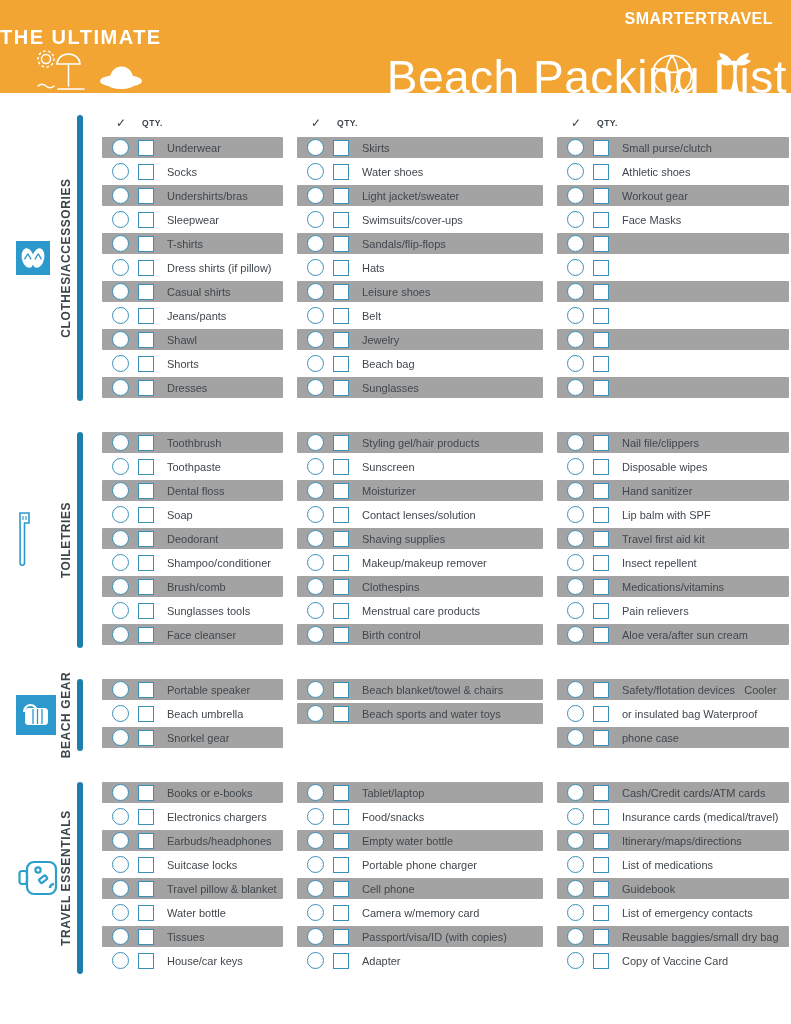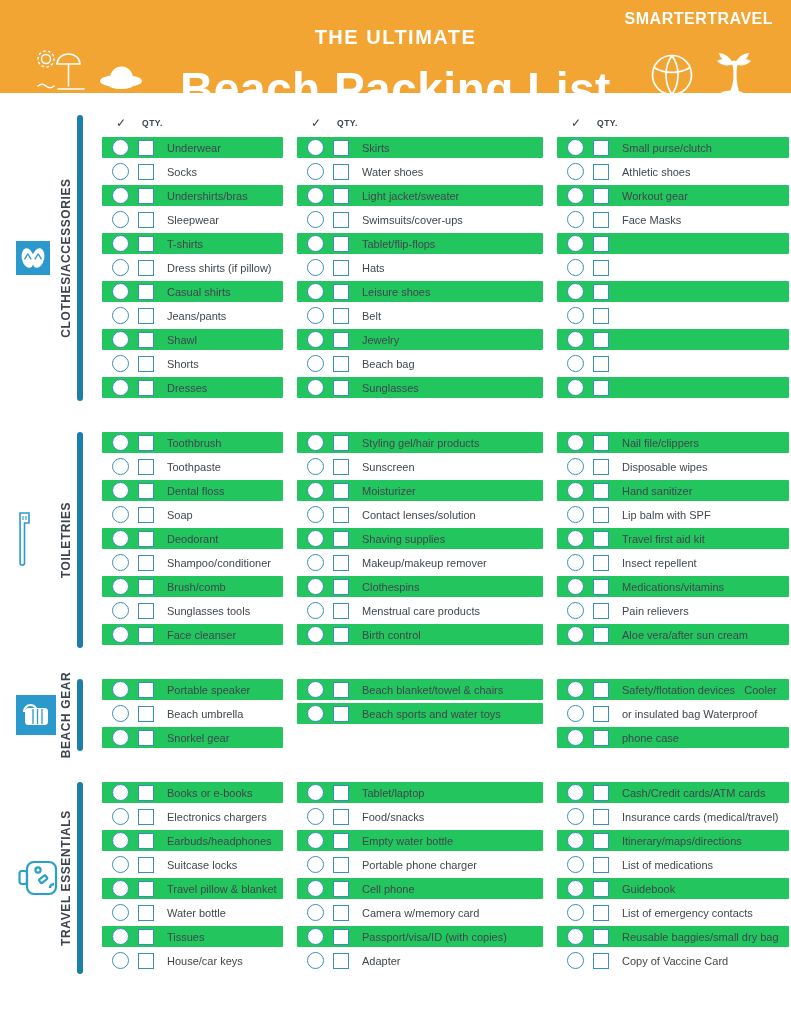--- a/index.html
+++ b/index.html
@@ -10,26 +10,26 @@
   }
   
   .page-header{
     position:relative; height:93px; background:#F2A533; color:#fff;
   }
   .brand{
     position:absolute; top:10px; right:18px;
     font-size:16px; font-weight:700; letter-spacing:.5px;
   }
   .kicker{
-    position:absolute; top:26px; left:0; right:0; text-align:center;
+    position:absolute; top:26px; left:0; right:0; text-align:left;
     font-size:20px; font-weight:700; letter-spacing:1.5px;
   }
   .page-title{
-    position:absolute; top:46px; left:0; right:0; margin:16px; text-align:center;
-    font-size:46px; font-weight:700; letter-spacing:.5px;
+    position:absolute; top:46px; left:0; right:0; margin:4px; text-align:right;
+    font-size:46px; font-weight:400; letter-spacing:.5px;
   }
   .hicon{position:absolute;}
   .hicon.beach-scene{left:35px; top:48px;}
   .hicon.sun-hat{left:98px; top:58px;}
   .hicon.beach-ball{right:96px; top:52px;}
   .hicon.palm-tree{right:38px; top:50px;}
   
   .content{padding-top:22px;}
   .section{
     display:grid;
@@ -60,21 +60,21 @@
   .colhead .check-glyph{font-size:12px; color:#3A444B;}
   .colhead .qty-label{
     margin-left:16px; font-size:8.5px; font-weight:700;
     letter-spacing:.5px; color:#3A444B;
   }
   .row{
     display:flex; align-items:center;
     height:21px; margin-bottom:3px; padding-left:10px;
     border-radius:1px;
   }
-  .row.alt{background:#22c55e;}
+  .row.alt{background:#a3a3a3;}
   .check-circle{
     width:15px; height:15px; flex:0 0 15px;
     border:1.6px solid #3890B8; border-radius:50%; background:#fff;
   }
   .qty-box{
     width:14px; height:14px; flex:0 0 14px; margin-left:9px;
     border:1.6px solid #3890B8; background:#fff;
   }
   .item-label{
     margin-left:13px; font-size:11px; color:#40474C; white-space:pre;
@@ -222,21 +222,21 @@
           <span class="item-label">Light jacket/sweater</span>
         </div>
         <div class="row">
           <span class="check-circle"></span>
           <span class="qty-box"></span>
           <span class="item-label">Swimsuits/cover-ups</span>
         </div>
         <div class="row alt">
           <span class="check-circle"></span>
           <span class="qty-box"></span>
-          <span class="item-label">Tablet/flip-flops</span>
+          <span class="item-label">Sandals/flip-flops</span>
         </div>
         <div class="row">
           <span class="check-circle"></span>
           <span class="qty-box"></span>
           <span class="item-label">Hats</span>
         </div>
         <div class="row alt">
           <span class="check-circle"></span>
           <span class="qty-box"></span>
           <span class="item-label">Leisure shoes</span>

